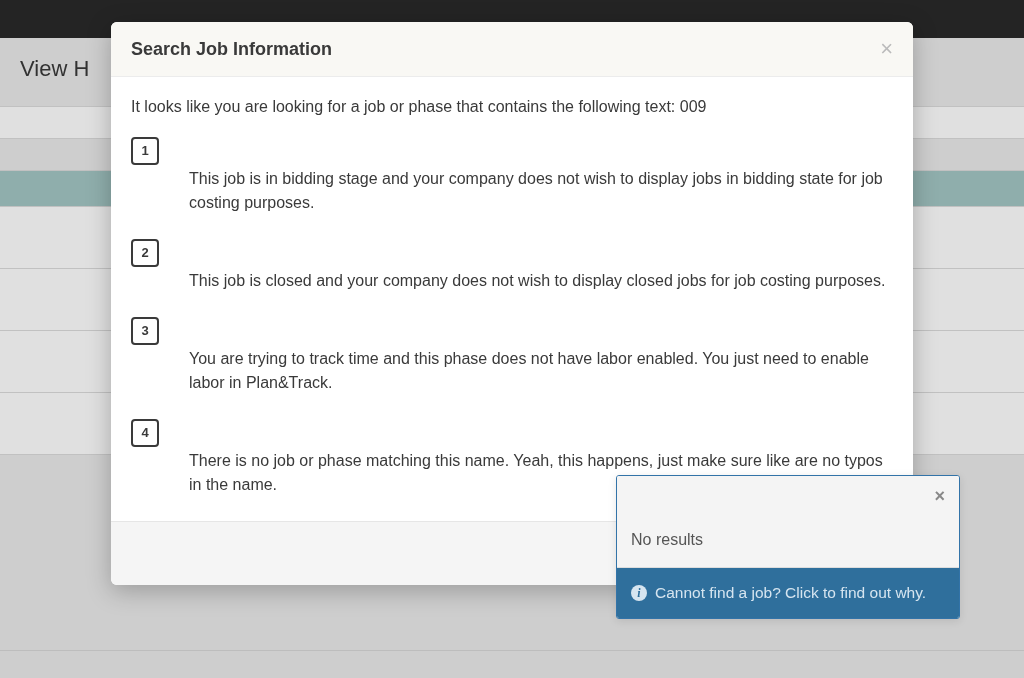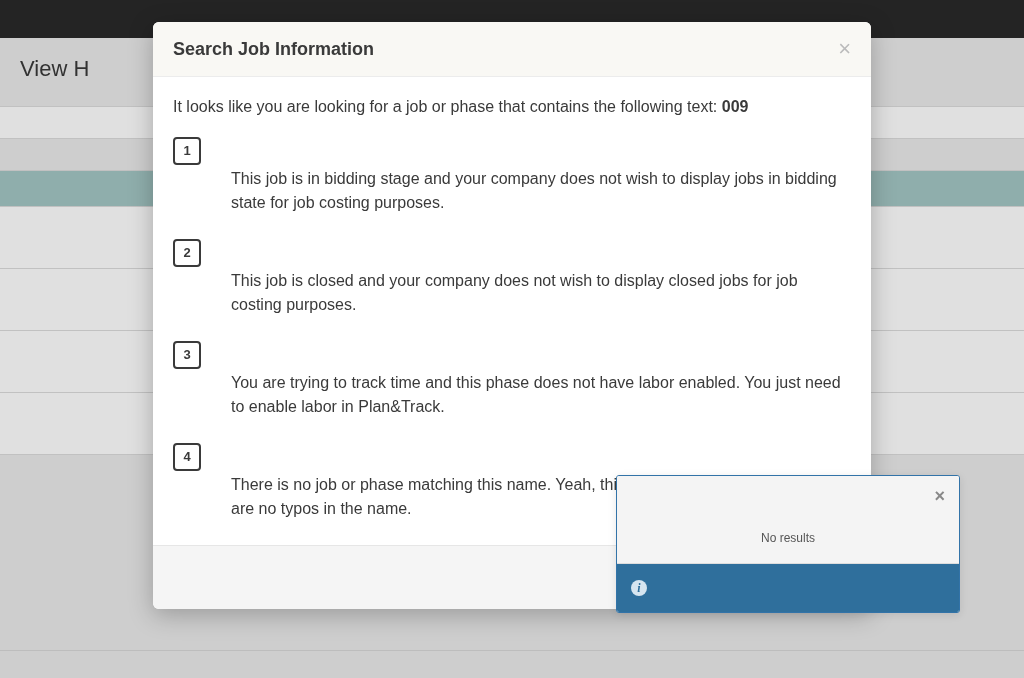--- a/index.html
+++ b/index.html
@@ -50,21 +50,21 @@
     .overlay {
       position: absolute;
       inset: 0;
       background: rgba(0,0,0,0.12);
     }
     .modal {
       position: absolute;
       top: 22px;
       left: 50%;
       transform: translateX(-50%);
-      width: 718px;
+      width: 802px;
       background: #fff;
       border-radius: 6px;
       box-shadow: 0 6px 24px rgba(0,0,0,0.25);
       overflow: hidden;
     }
     .modal-header {
       background: #f9f8f4;
       padding: 16px 20px;
       display: flex;
       justify-content: space-between;
@@ -88,21 +88,21 @@
     .modal-body {
       padding: 18px 20px 24px;
       color: #3a3a3a;
       font-size: 16px;
       line-height: 1.5;
     }
     .modal-intro {
       margin-bottom: 16px;
     }
     .modal-intro strong {
-      font-weight: 700;
+      font-weight: 400;
     }
     .modal-subintro {
       margin-bottom: 22px;
     }
     .reason-list {
       display: flex;
       flex-direction: column;
       gap: 22px;
     }
     .reason-item {
@@ -166,25 +166,24 @@
     .dropdown-x {
       font-size: 18px;
       color: #888;
       cursor: pointer;
       background: none;
       border: none;
       font-weight: 700;
     }
     .dropdown-noresults {
       padding: 14px 14px 18px;
-      font-size: 12px;
+      font-size: 16px;
       color: #555;
       background: #f4f4f4;
       border-bottom: 1px solid #ddd;
-      text-align: center;
     }
     .dropdown-helper {
       background: #2f6f9c;
       color: #d6e5f0;
       padding: 16px 14px;
       font-size: 15.5px;
       display: flex;
       align-items: center;
       gap: 8px;
       cursor: pointer;
@@ -266,14 +265,15 @@
   </div>
 </div>
 
 <div class="dropdown-panel">
   <div class="dropdown-top">
     <button class="dropdown-x">×</button>
   </div>
   <div class="dropdown-noresults">No results</div>
   <div class="dropdown-helper">
     <span class="info-icon">i</span>
+    <span>Cannot find a job? Click to find out why.</span>
   </div>
 </div>
 
 </body></html>

